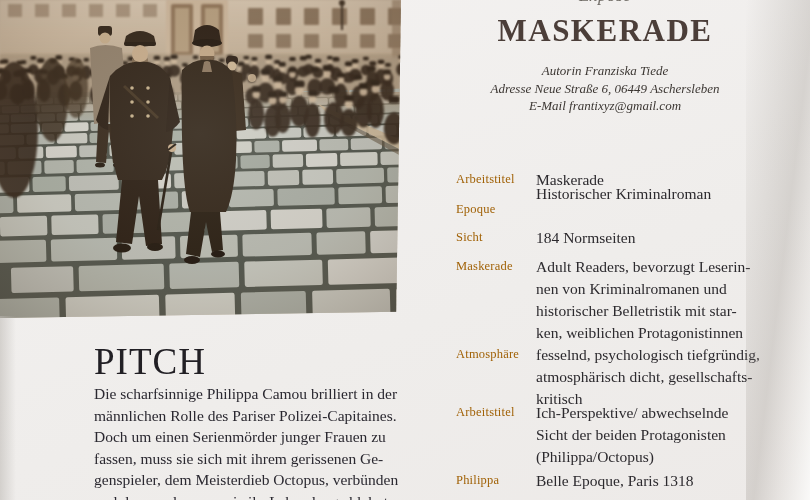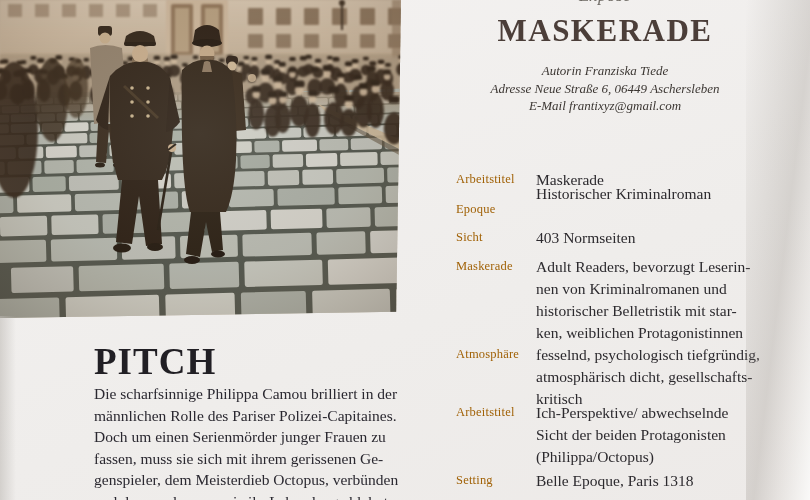--- a/index.html
+++ b/index.html
@@ -32,21 +32,21 @@
   }
   .field-label{
     left:456px;font-size:12.5px;color:#a16207;letter-spacing:.2px;
   }
   .field-value{
     left:536px;width:252px;font-size:15.5px;line-height:22px;color:#2c2a2e;
     white-space:pre-line;
   }
   
   .pitch-heading{
-    left:94px;top:340px;font-weight:bold;font-size:37px;letter-spacing:1px;color:#211f24;
+    left:94px;top:340px;font-weight:normal;font-size:37px;letter-spacing:1px;color:#211f24;
   }
   .pitch-text{
     left:94px;top:383px;width:340px;
     font-size:15.5px;line-height:21.5px;color:#2a2830;white-space:pre-line;
   }
   
   .right-edge{
     left:746px;top:0;width:64px;height:500px;pointer-events:none;
     background:linear-gradient(97deg,rgba(120,112,104,0) 0%,rgba(146,139,131,.28) 55%,rgba(199,194,188,.18) 75%,rgba(252,252,251,.85) 100%);
   }
@@ -581,39 +581,39 @@
 E-Mail frantixyz@gmail.com</div>
 
 <div id="fields">
   <div class="abs field-label" style="top:172px">Arbeitstitel</div>
   <div class="abs field-value" style="top:169px">Maskerade</div>
 
   <div class="abs field-label" style="top:202px">Epoque</div>
   <div class="abs field-value" style="top:183px">Historischer Kriminalroman</div>
 
   <div class="abs field-label" style="top:230px">Sicht</div>
-  <div class="abs field-value" style="top:227px">403 Normseiten</div>
+  <div class="abs field-value" style="top:227px">184 Normseiten</div>
 
   <div class="abs field-label" style="top:259px">Maskerade</div>
   <div class="abs field-value" style="top:256px">Adult Readers, bevorzugt Leserin-
 nen von Kriminalromanen und
 historischer Belletristik mit star-
 ken, weiblichen Protagonistinnen</div>
 
   <div class="abs field-label" style="top:347px">Atmosphäre</div>
   <div class="abs field-value" style="top:344px">fesselnd, psychologisch tiefgründig,
 atmosphärisch dicht, gesellschafts-
 kritisch</div>
 
   <div class="abs field-label" style="top:405px">Arbeitstitel</div>
   <div class="abs field-value" style="top:402px">Ich-Perspektive/ abwechselnde
 Sicht der beiden Protagonisten
 (Philippa/Octopus)</div>
 
-  <div class="abs field-label" style="top:473px">Setting</div>
+  <div class="abs field-label" style="top:473px">Philippa</div>
   <div class="abs field-value" style="top:470px">Belle Epoque, Paris 1318</div>
 </div>
 
 <div class="abs pitch-heading">PITCH</div>
 <div class="abs pitch-text">Die scharfsinnige Philippa Camou brilliert in der
 männlichen Rolle des Pariser Polizei-Capitaines.
 Doch um einen Serienmörder junger Frauen zu
 fassen, muss sie sich mit ihrem gerissenen Ge-
 genspieler, dem Meisterdieb Octopus, verbünden
 und das werden, was sie ihr Leben lang ablehnte:

